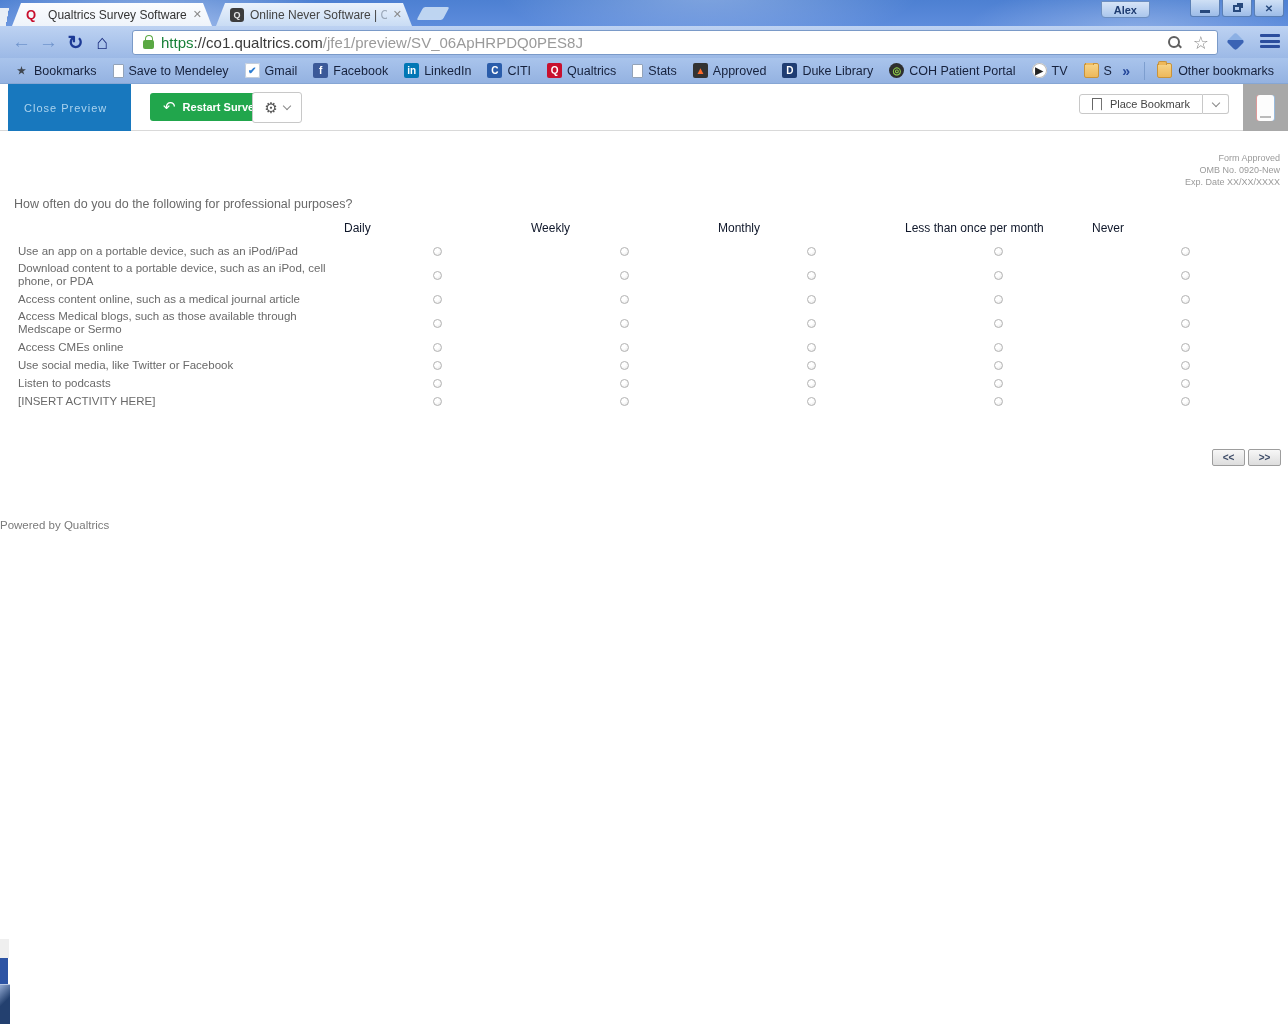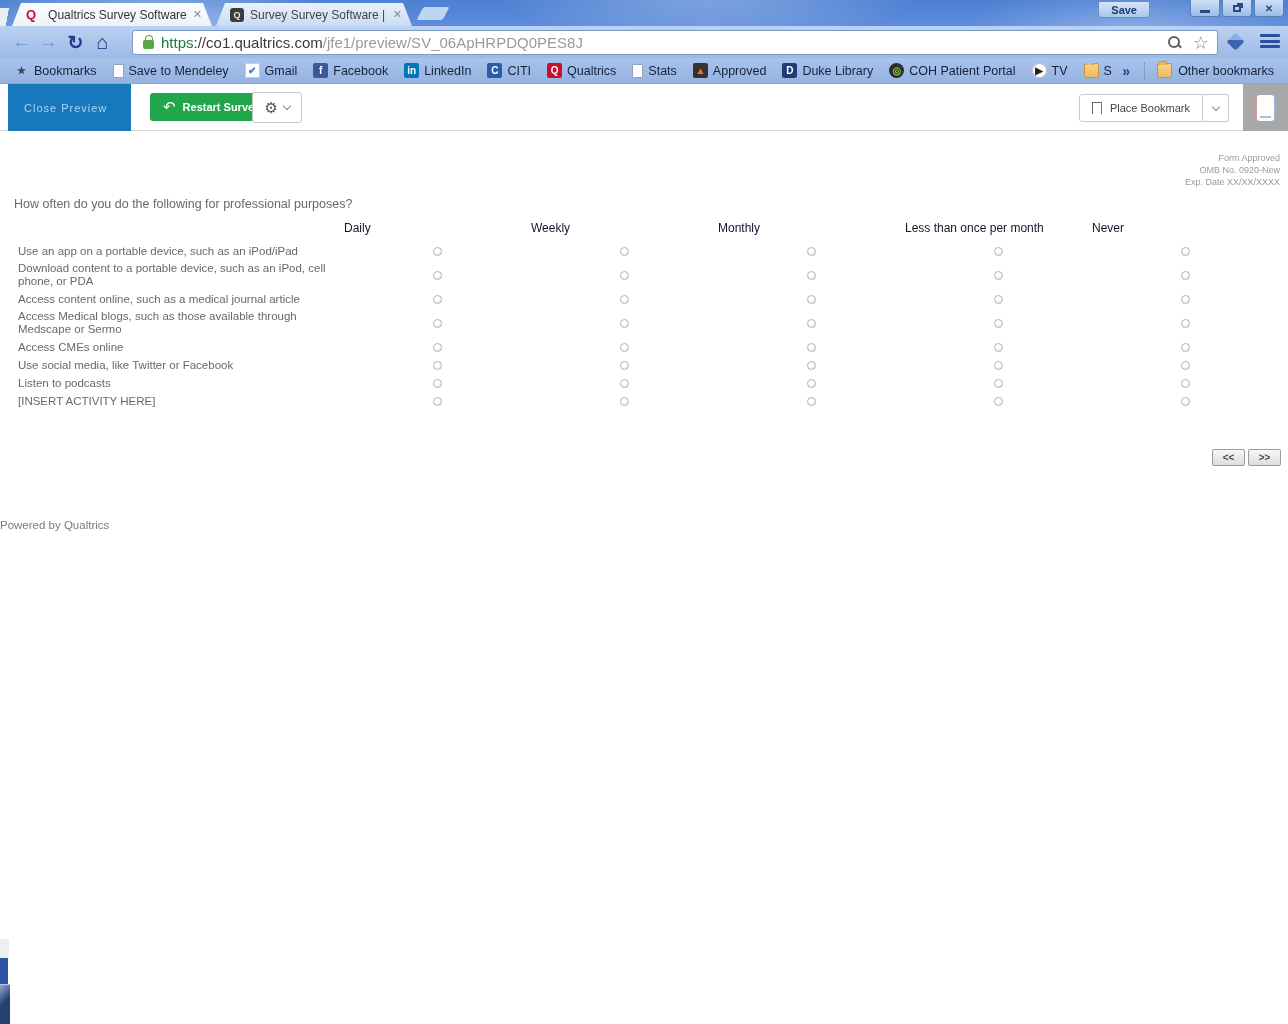--- a/index.html
+++ b/index.html
@@ -91,21 +91,21 @@
   .close-preview{ position:absolute; left:8px; top:0; width:123px; height:47px; background:#1878be;
     color:#abd3ee; font-size:11px; letter-spacing:1px; display:flex; align-items:center; padding-left:16px; cursor:pointer; }
   .restart-btn{ position:absolute; left:150px; top:9px; height:28px; background:#21a64c; border-radius:3px;
     color:#fff; font-size:11px; font-weight:bold; display:flex; align-items:center; gap:7px; padding:0 13px; cursor:pointer; }
   .restart-btn .arrow{ font-size:15px; font-weight:normal; line-height:14px; }
   .gear-btn{ position:absolute; left:252px; top:8px; width:50px; height:31px; background:#fff;
     border:1px solid #c8c8c8; border-radius:3px; display:flex; align-items:center; justify-content:center; gap:6px; cursor:pointer; }
   .gear-glyph{ font-size:15px; color:#555; line-height:15px; }
   .chev{ width:6px; height:6px; border-right:1.5px solid #888; border-bottom:1.5px solid #888;
     transform:rotate(45deg); margin-top:-3px; }
-  .place-bm{ position:absolute; right:59px; top:10px; height:28px; display:flex; cursor:pointer; }
+  .place-bm{ position:absolute; right:59px; top:10px; height:20px; display:flex; cursor:pointer; }
   .place-main{ display:flex; align-items:center; gap:8px; padding:0 12px; border:1px solid #c8c8c8;
     border-radius:3px 0 0 3px; background:#fff; font-size:11px; color:#444; }
   .place-drop{ width:26px; border:1px solid #c8c8c8; border-left:none; border-radius:0 3px 3px 0;
     background:#fff; display:flex; align-items:center; justify-content:center; }
   .bm-flag{ width:10px; height:13px; border:1.5px solid #666;
     clip-path:polygon(0 0,100% 0,100% 100%,50% 72%,0 100%); background:#fff; }
   .mobile-block{ position:absolute; right:0; top:0; width:45px; height:47px; background:#a8a8a8;
     display:flex; align-items:center; justify-content:center; cursor:pointer; }
   .phone-ico{ width:17px; height:26px; background:#fdfdfd; border-radius:3px;
     box-shadow:-1px 0 0 #d99, 1px 0 0 #9bd; position:relative; }
@@ -146,27 +146,27 @@
   <div class="corner-wedge"></div>
 
   <div class="tab tab-1">
     <span class="fav-q">Q</span>
     <span class="title">Qualtrics Survey Software</span>
     <span class="tab-close">✕</span>
   </div>
 
   <div class="tab tab-2">
     <span class="fav-dark">Q</span>
-    <span class="title"><span>Survey Survey Software | </span><span class="fade">C</span></span>
+    <span class="title"><span>Online Never Software | </span><span class="fade">C</span></span>
     <span class="tab-close">✕</span>
   </div>
 
   <div class="newtab"></div>
 
-  <div class="user-chip">Save</div>
+  <div class="user-chip">Alex</div>
   <div class="win-controls">
     <div class="wc">
         <span class="minbar"></span>
       </div>
     <div class="wc">
         <span class="restore"></span>
       </div>
     <div class="wc">✕</div>
   </div>
 </div>

